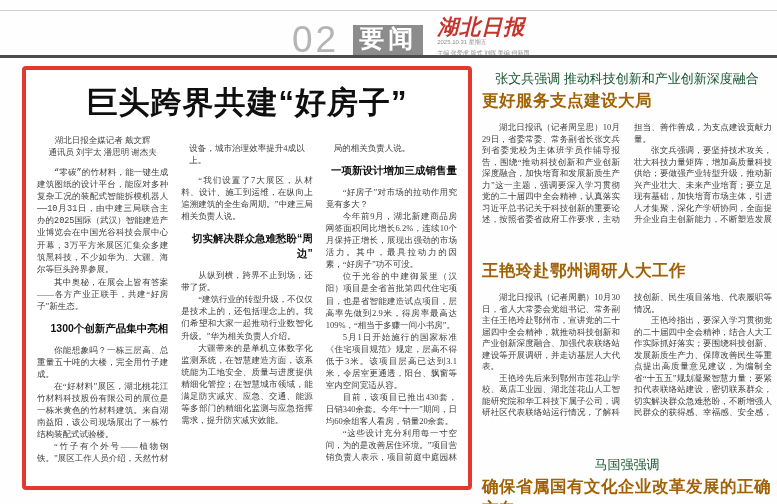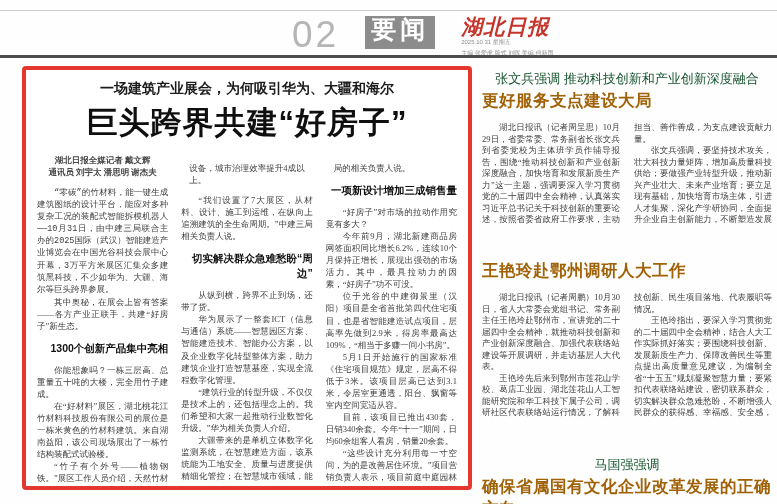--- a/index.html
+++ b/index.html
@@ -4,21 +4,21 @@
 <style>
   html,body{margin:0;padding:0;}
   body{
     width:777px;height:504px;position:relative;overflow:hidden;
     background:#fefefe;
     font-family:"Liberation Serif", serif;
     color:#3d3d3d;
   }
   
   .top-hairline{position:absolute;top:10px;left:0;width:777px;height:1px;background:#cfcfcf;}
-  .header{position:absolute;top:16px;left:292px;display:flex;align-items:flex-start;gap:26px;}
+  .header{position:absolute;top:16px;left:292px;display:flex;align-items:flex-end;gap:14px;}
   .page-num{
     font-family:"Liberation Sans", sans-serif;font-size:37px;line-height:1;
     color:#b5b5b5;letter-spacing:3px;
   }
   .section-badge{
     background:#8c8c8c;color:#ffffff;font-family:Liberation Mono, monospace;
     font-weight:700;font-size:25px;line-height:1.15;padding:2px 6px;letter-spacing:4px;
   }
   .masthead-block{display:flex;flex-direction:column;gap:1px;}
   .masthead{
@@ -38,21 +38,21 @@
     font-size:14px;color:#1c1c1c;margin:2px 0 0;
   }
   .feature-title{
     text-align:center;font-family:"Liberation Sans", sans-serif;font-weight:900;
     font-size:31px;color:#0f0f0f;margin:4px 0 10px;letter-spacing:1px;
   }
   .feature-cols{display:flex;gap:13px;height:330px;overflow:hidden;}
   .fcol{flex:1 1 0;font-size:8.5px;line-height:1.42;color:#3d3d3d;overflow:hidden;}
   .para{text-indent:2em;text-align:justify;margin:0;}
   .cont{text-align:justify;margin:8px;}
-  .byline{text-align:center;margin:0;color:#474747;font-weight:bold;}
+  .byline{text-align:center;margin:0;color:#474747;}
   .byline + .para{margin-top:9px;font-family:Liberation Mono, monospace;}
   .colhead{
     text-align:right;font-family:"Liberation Sans", sans-serif;font-weight:700;
     font-size:10.5px;color:#111;margin:9px 0 8px;
   }
 
   
   .right{position:absolute;left:482px;top:70px;width:290px;}
   .r-article{margin-bottom:16px;}
   .r-kicker{
@@ -80,39 +80,37 @@
   <div class="section-badge">要闻</div>
   <div class="masthead-block">
     <div class="masthead">湖北日报</div>
     <div class="tinyline">2025.10.31 星期五</div>
     <div class="tinyline">主编 张爱虎 版式 刘晖 美编 何新国</div>
   </div>
 </div>
 <div class="header-rule"></div>
 
 <div class="feature">
-  <div class="feature-kicker">一场建筑产业展会，为何吸引华为、大疆和海尔</div>
   <div class="feature-title">巨头跨界共建“好房子”</div>
   <div class="feature-cols">
     <div class="fcol">
         <div class="byline">湖北日报全媒记者 戴文辉</div>
         <div class="byline">通讯员 刘宇太 潘思明 谢杰夫</div>
         <div class="para">“零碳”的竹材料，能一键生成建筑图纸的设计平台，能应对多种复杂工况的装配式智能拆模机器人——10月31日，由中建三局联合主办的2025国际（武汉）智能建造产业博览会在中国光谷科技会展中心开幕，3万平方米展区汇集众多建筑黑科技，不少如华为、大疆、海尔等巨头跨界参展。</div>
         <div class="para">其中奥秘，在展会上皆有答案——各方产业正联手，共建“好房子”新生态。</div>
         <div class="colhead">1300个创新产品集中亮相</div>
         <div class="para">你能想象吗？一栋三层高、总重量五十吨的大楼，完全用竹子建成。</div>
         <div class="para">在“好材料”展区，湖北桃花江竹材料科技股份有限公司的展位是一栋米黄色的竹材料建筑。来自湖南益阳，该公司现场展出了一栋竹结构装配式试验楼。</div>
         <div class="para">“竹子有个外号——植物钢铁。”展区工作人员介绍，天然竹材经过防虫防腐处理后，具有优异的力学性能，“普通楼房盖房子，要求抗压强度达到30兆帕，竹基复合材料的抗压强度可达70兆帕以上。”</div>
       </div>
     <div class="fcol">
         <div class="cont">设备，城市治理效率提升4成以上。</div>
         <div class="para">“我们设置了7大展区，从材料、设计、施工到运维，在纵向上追溯建筑的全生命周期。”中建三局相关负责人说。</div>
         <div class="colhead">切实解决群众急难愁盼“周边”</div>
         <div class="para">从纵到横，跨界不止到场，还带了货。</div>
-        <div class="para">华为展示了一整套ICT（信息与通信）系统——智慧园区方案、智能建造技术、智能办公方案，以及企业数字化转型整体方案，助力建筑企业打造智慧基座，实现全流程数字化管理。</div>
         <div class="para">“建筑行业的转型升级，不仅仅是技术上的，还包括理念上的。我们希望和大家一起推动行业数智化升级。”华为相关负责人介绍。</div>
         <div class="para">大疆带来的是单机立体数字化监测系统，在智慧建造方面，该系统能为工地安全、质量与进度提供精细化管控；在智慧城市领域，能满足防灾减灾、应急、交通、能源等多部门的精细化监测与应急指挥需求，提升防灾减灾效能。</div>
       </div>
     <div class="fcol">
         <div class="cont">局的相关负责人说。</div>
         <div class="colhead">一项新设计增加三成销售量</div>
         <div class="para">“好房子”对市场的拉动作用究竟有多大？</div>
         <div class="para">今年前9月，湖北新建商品房网签面积同比增长6.2%，连续10个月保持正增长，展现出强劲的市场活力。其中，最具拉动力的因素，“好房子”功不可没。</div>
         <div class="para">位于光谷的中建御景里（汉阳）项目是全省首批第四代住宅项目，也是省智能建造试点项目，层高率先做到2.9米，得房率最高达109%，“相当于多赚一间小书房”。</div>
         <div class="para">5月1日开始施行的国家标准《住宅项目规范》规定，层高不得低于3米。该项目层高已达到3.1米，令居室更通透，阳台、飘窗等室内空间宽适从容。</div>

